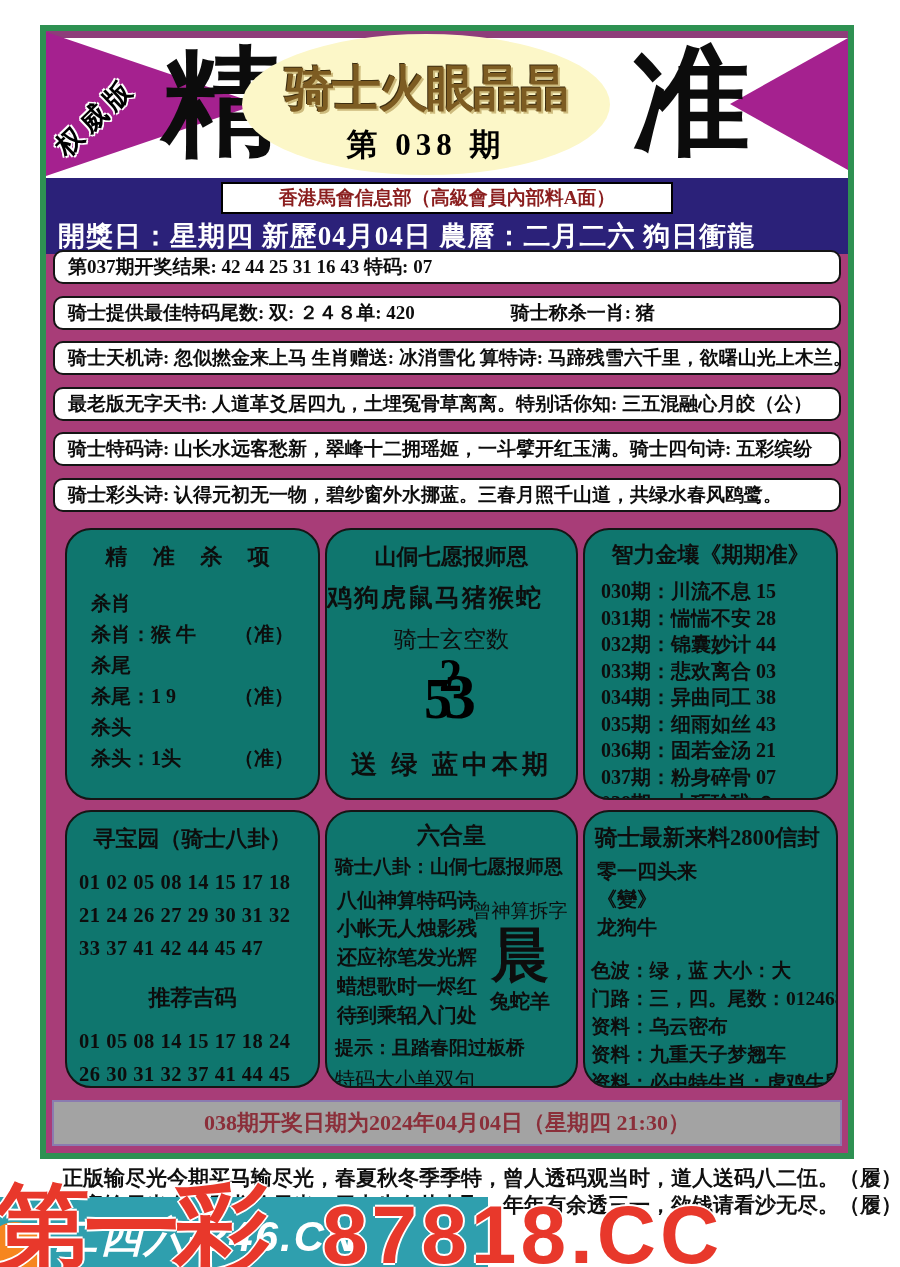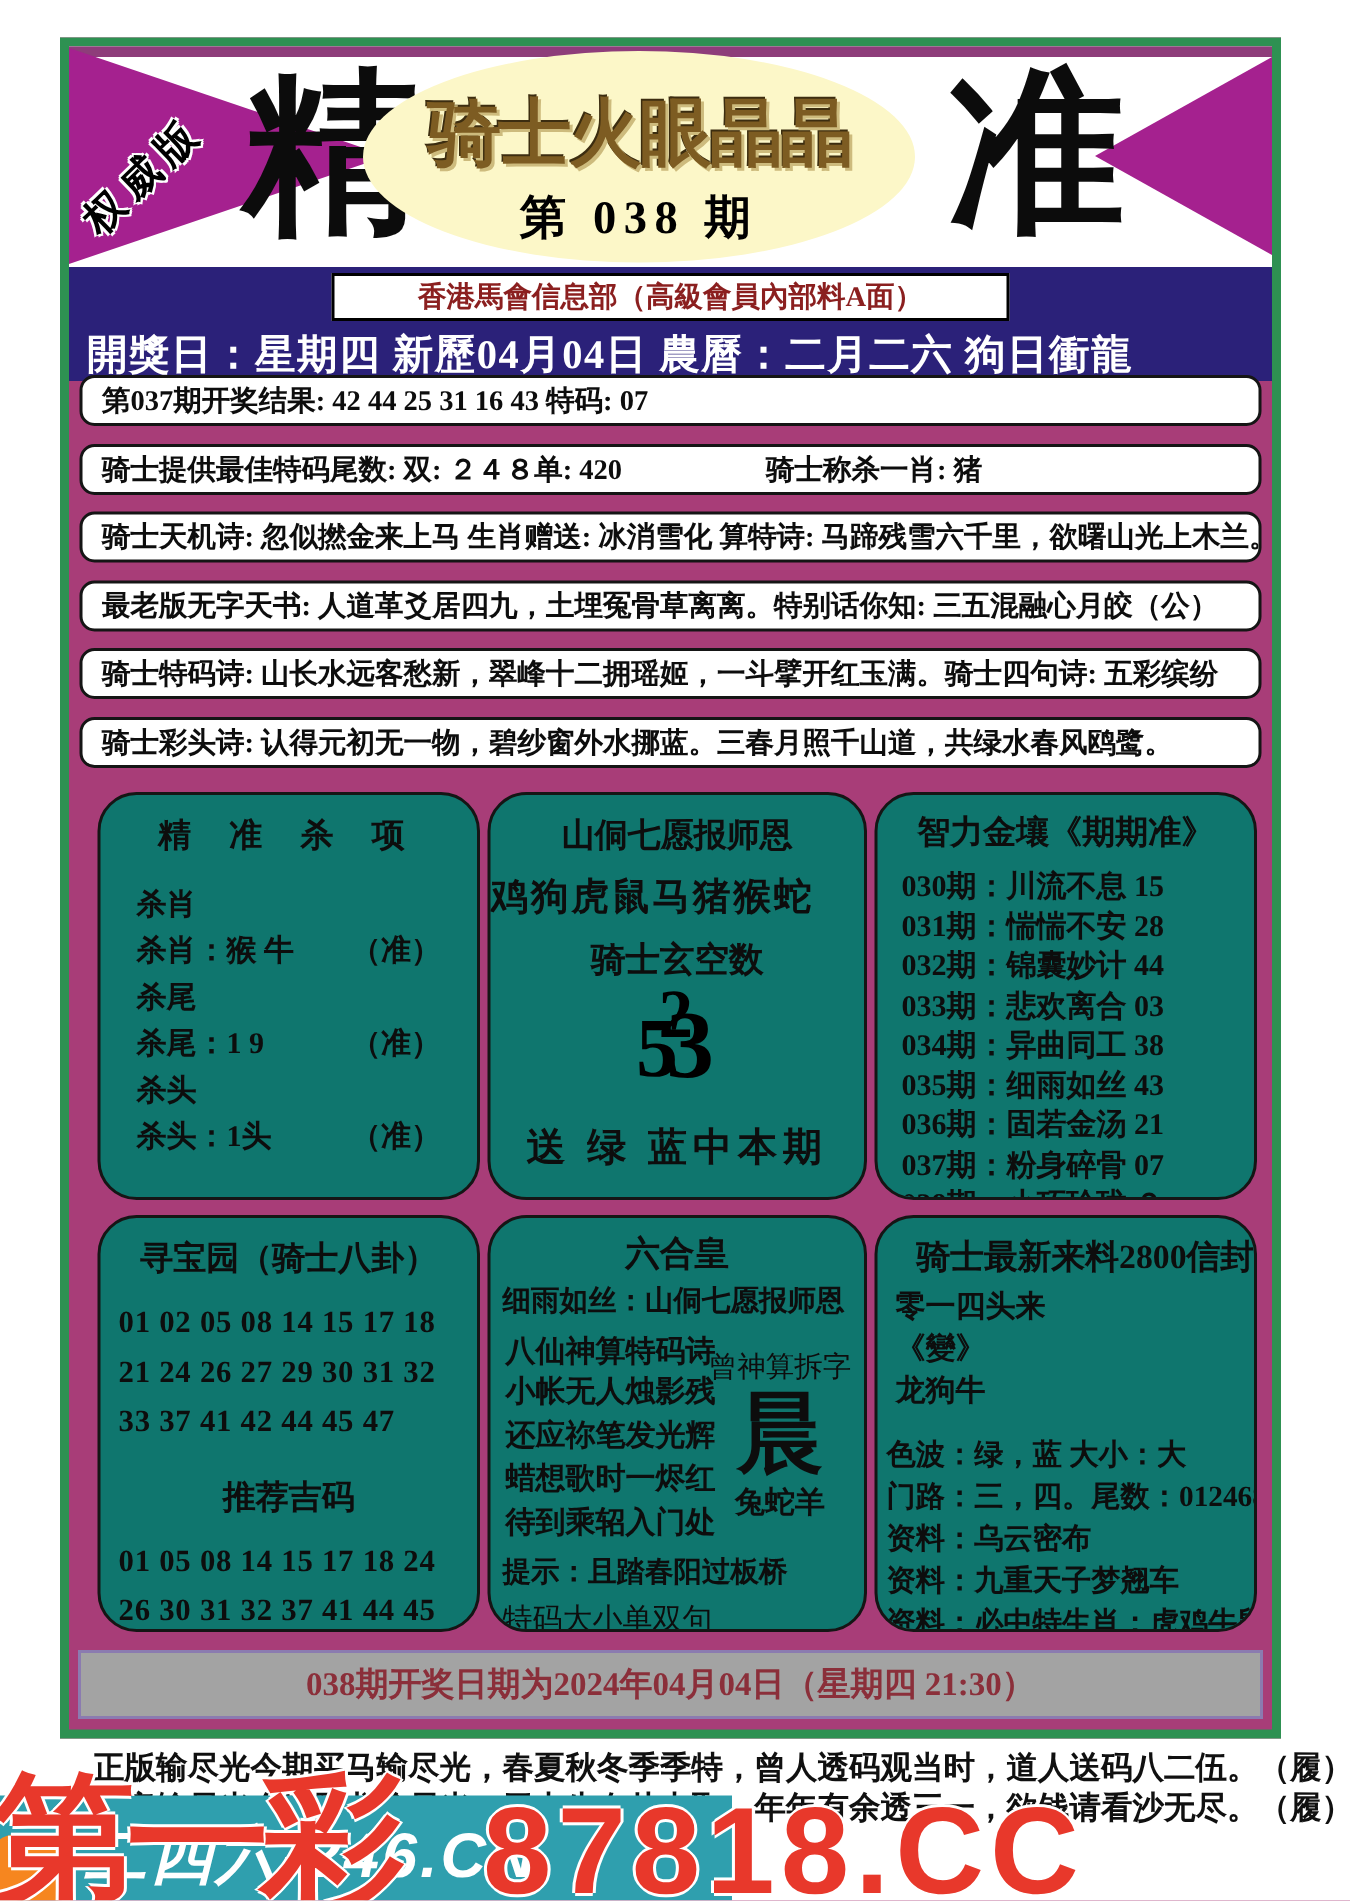--- a/index.html
+++ b/index.html
@@ -53,21 +53,21 @@
   .col2 { left:279px; width:253px; }
   .col3 { left:537px; width:255px; }
 
   .panel-title { text-align:center; font-size:22px; font-weight:bold; margin-top:12px; white-space:nowrap; }
   .kill-title { letter-spacing:10px; }
   .kill-lines { margin:16px 24px 0 24px; font-size:20px; font-weight:bold; }
   .kill-line { display:flex; justify-content:space-between; line-height:31px; }
   .kill-note { text-align:center; font-size:16.5px; font-weight:bold; margin-top:24px; white-space:nowrap; }
 
   .zo-animals { font-size:25px; font-weight:bold; margin-top:9px; letter-spacing:2px; white-space:nowrap; }
-  .zo-label { text-align:center; font-size:23px; font-weight:bold; margin-top:10px; }
+  .zo-label { text-align:center; font-size:23px; font-weight:normal; margin-top:10px; }
   .zo-digits { position:relative; height:86px; }
   .zo-digits span { position:absolute; font-weight:bold; color:#000; line-height:1; }
   .dA { left:112px; top:-2px; font-size:46px; }
   .dB { left:97px;  top:16px; font-size:56px; }
   .dC { left:117px; top:10px; font-size:64px; }
   .zo-footer { position:absolute; bottom:16px; left:0; right:0; text-align:center;
                font-size:26px; font-weight:bold; letter-spacing:4px; white-space:nowrap; }
 
   .hist-title { margin-top:10px; }
   .hist-list { margin:8px 0 0 16px; font-size:20px; font-weight:bold; line-height:26.5px; white-space:nowrap; }
@@ -79,21 +79,21 @@
   .lh-tip { font-size:19px; font-weight:bold; margin:3px 0 0 8px; white-space:nowrap; }
   .lh-poemtitle { font-size:20px; font-weight:bold; margin:7px 0 0 10px; white-space:nowrap; }
   .lh-poem { font-size:20px; font-weight:bold; margin-left:10px; line-height:29px; width:150px; white-space:nowrap; }
   .lh-split { position:absolute; right:6px; top:86px; width:100px; text-align:center; }
   .lh-split-title { font-size:19px; font-weight:normal; white-space:nowrap; }
   .lh-split-char { font-size:58px; font-weight:bold; line-height:1.1; }
   .lh-split-animals { font-size:20px; font-weight:bold; white-space:nowrap; }
   .lh-hint { font-size:19px; font-weight:bold; margin:5px 0 0 8px; white-space:nowrap; }
   .lh-sizetitle { font-size:20px; font-weight:normal; margin:5px 0 0 8px; white-space:nowrap; }
 
-  .in-title { margin:10px 0 0 10px; font-size:22.5px; font-weight:bold; text-align:right; white-space:nowrap; }
+  .in-title { margin:10px 0 0 10px; font-size:22.5px; font-weight:bold; text-align:left; white-space:nowrap; }
   .in-head { margin:4px 0 0 12px; font-size:20px; font-weight:bold; line-height:28px; }
   .in-details { margin:16px 0 0 6px; font-size:19.5px; font-weight:bold; line-height:28px; white-space:nowrap; }
 
   
   .bottom-banner { position:absolute; left:6px; top:1069px; width:790px; height:46px;
                    background:#a3a3a3; border:2px solid #8b7bb0; text-align:center;
                    line-height:42px; font-size:22px; font-weight:bold; color:#8b2f3a; white-space:nowrap; }
   .footer-line { position:absolute; left:62px; font-size:21px; font-weight:bold; color:#101010; white-space:nowrap; }
   .fl1 { top:1164px; }
   .fl2 { top:1191px; }
@@ -212,21 +212,21 @@
 
     <div class="panel rowB col1">
       <div class="panel-title">寻宝园（骑士八卦）</div>
       <div class="tre-nums">01 02 05 08 14 15 17 18 21 24 26 27 29 30 31 32 33 37 41 42 44 45 47</div>
       <div class="tre-sub">推荐吉码</div>
       <div class="tre-nums">01 05 08 14 15 17 18 24 26 30 31 32 37 41 44 45</div>
     </div>
 
     <div class="panel rowB col2">
       <div class="panel-title lh-title">六合皇</div>
-      <div class="lh-tip">细雨如丝：山侗七愿报师恩</div>
+      <div class="lh-tip">骑士八卦：山侗七愿报师恩</div>
       <div class="lh-poemtitle">八仙神算特码诗</div>
       <div class="lh-poem">
         <div>小帐无人烛影残</div>
         <div>还应祢笔发光辉</div>
         <div>蜡想歌时一烬红</div>
         <div>待到乘轺入门处</div>
       </div>
       <div class="lh-split">
         <div class="lh-split-title">曾神算拆字</div>
         <div class="lh-split-char">晨</div>

